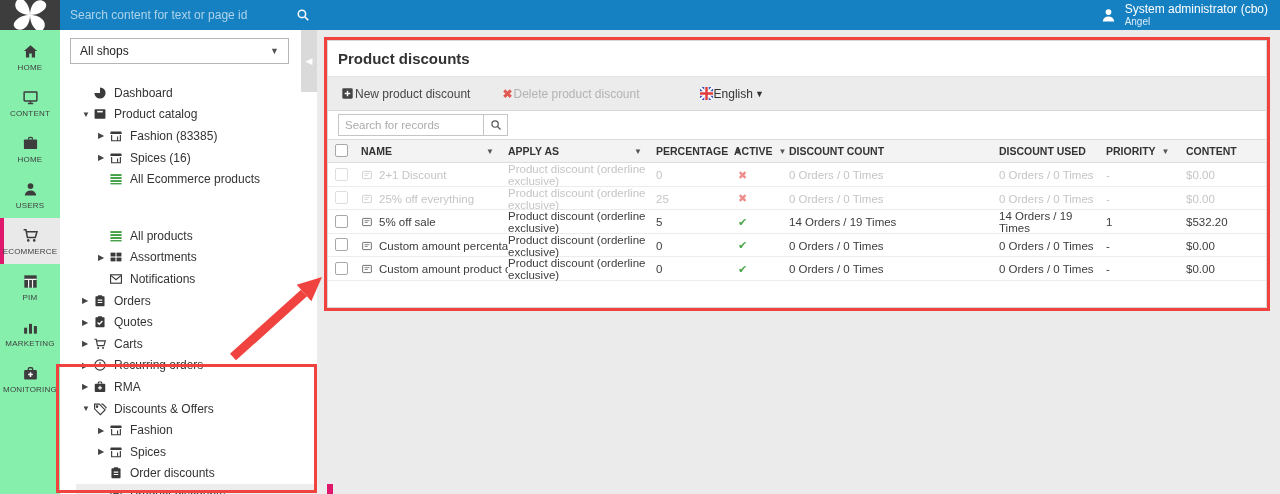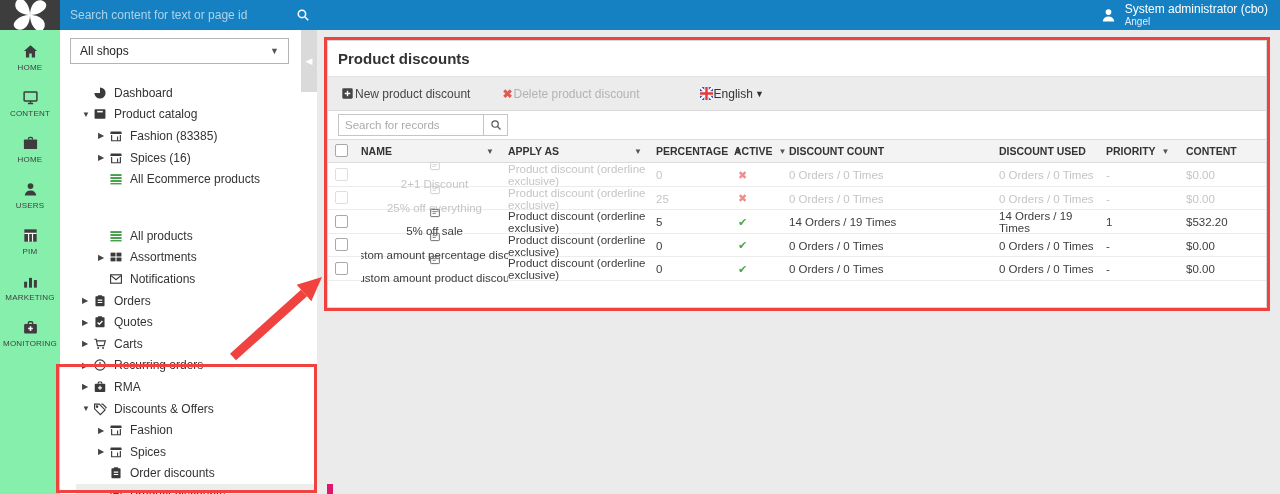--- a/index.html
+++ b/index.html
@@ -56,21 +56,21 @@
   .searchrow .sbtn .ic{width:12px;height:12px;}
   
   .grid{display:grid;grid-template-columns:33px 147px 148px 78px 55px 210px 107px 80px auto;align-items:center;}
   .thead{height:24px;background:#f3f3f3;border-top:1px solid #dcdcdc;border-bottom:1px solid #dcdcdc;box-sizing:border-box;font-size:10.5px;font-weight:bold;color:#333;}
   .th{display:flex;align-items:center;gap:6px;}
   .th.spread{justify-content:space-between;padding-right:14px;}
   .th .car{font-size:8px;color:#555;font-weight:normal;cursor:pointer;}
   .tr{height:23.5px;border-bottom:1px solid #ececec;box-sizing:border-box;font-size:11.5px;color:#3c3c3c;background:#fff;}
   .cbcell{padding-left:7px;}
   .checkbox{display:inline-block;width:13px;height:13px;border:1px solid #a8a8a8;border-radius:2px;background:#fff;box-sizing:border-box;cursor:pointer;}
-  .namecell{display:flex;align-items:center;gap:6px;overflow:hidden;white-space:nowrap;flex-direction:column;}
+  .namecell{display:flex;align-items:center;gap:6px;overflow:hidden;white-space:nowrap;}
   .namecell .ic{width:12px;height:12px;flex:0 0 auto;color:#6d6d6d;}
   .mark-yes{color:#4da64d;font-size:11px;padding-left:4px;}
   .mark-no{color:#ef8d8d;font-size:11px;padding-left:4px;}
   .tr.faded{color:#c5c5c5;}
   .tr.faded .namecell .ic{color:#cfcfcf;}
   .tr.faded .checkbox{border-color:#dedede;}
   
   .ann{position:absolute;border:3px solid #f0433f;box-sizing:border-box;pointer-events:none;}
   .ann-main{left:324px;top:37px;width:946px;height:274px;}
   .ann-side{left:56px;top:364px;width:261px;height:129px;}
@@ -145,20 +145,30 @@
     </div>
     <div class="app-item">
       <span class="ic">
         <svg viewBox="0 0 16 16" fill="currentColor">
           <circle cx="8" cy="4.8" r="2.7"></circle>
           <path d="M2.6 13.6c.3-3 2.6-4.6 5.4-4.6s5.1 1.6 5.4 4.6Z"></path>
         </svg>
       </span>
       <span class="lbl">USERS</span>
     </div>
+    <div class="app-item active">
+      <span class="ic">
+        <svg viewBox="0 0 16 16">
+          <path d="M1.5 2.6h2.2l1.4 7.2h7.4l1.6-5.4H4.3" fill="none" stroke="currentColor" stroke-width="1.4"></path>
+          <circle cx="5.9" cy="12.6" r="1.2" fill="currentColor"></circle>
+          <circle cx="11.5" cy="12.6" r="1.2" fill="currentColor"></circle>
+        </svg>
+      </span>
+      <span class="lbl">ECOMMERCE</span>
+    </div>
     <div class="app-item">
       <span class="ic">
         <svg viewBox="0 0 16 16">
           <rect x="2.2" y="2.2" width="11.6" height="11.6" fill="currentColor"></rect>
           <path d="M2.2 6h11.6M6.2 6v7.8M9.9 6v7.8" stroke="#f5f5f5" stroke-width="1.1"></path>
         </svg>
       </span>
       <span class="lbl">PIM</span>
     </div>
     <div class="app-item">

